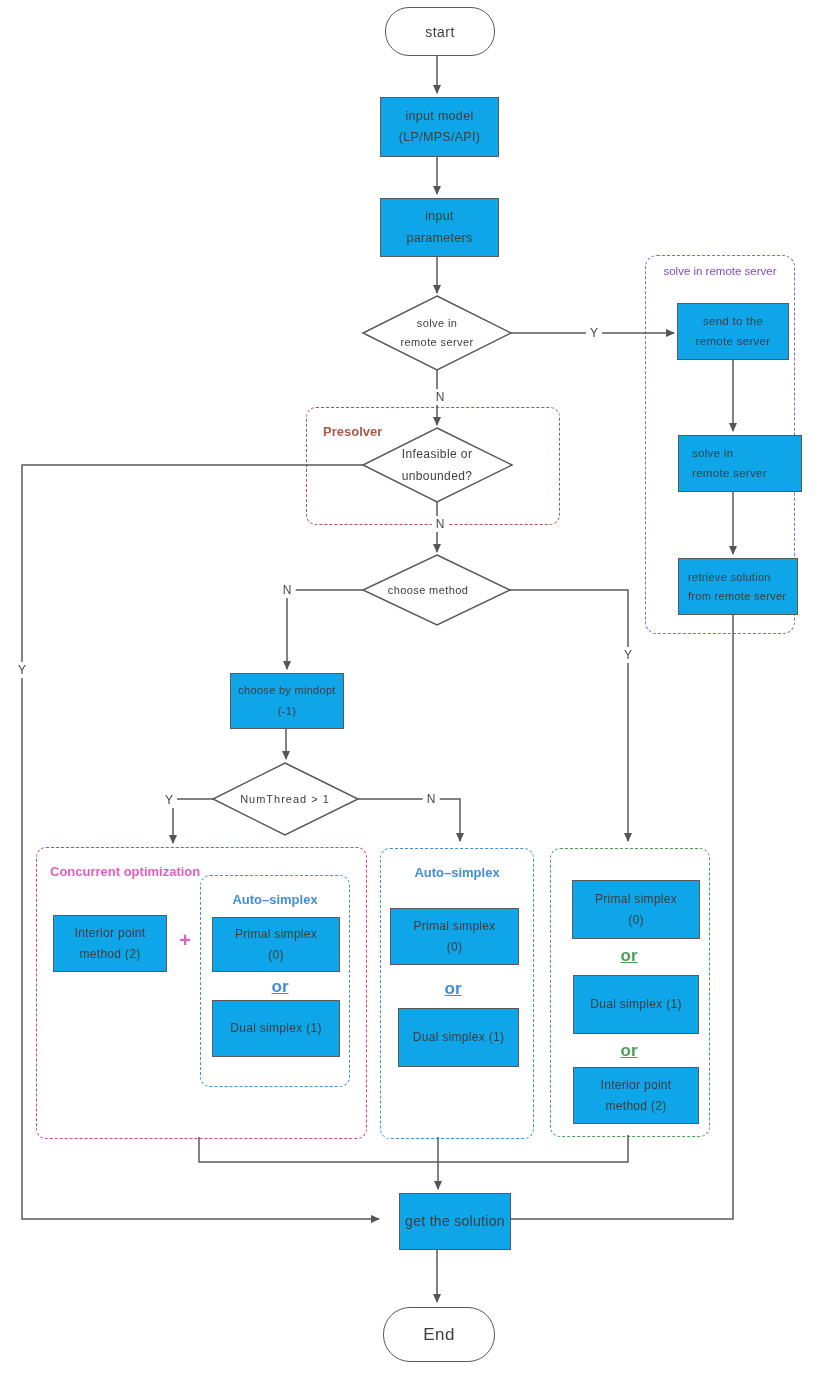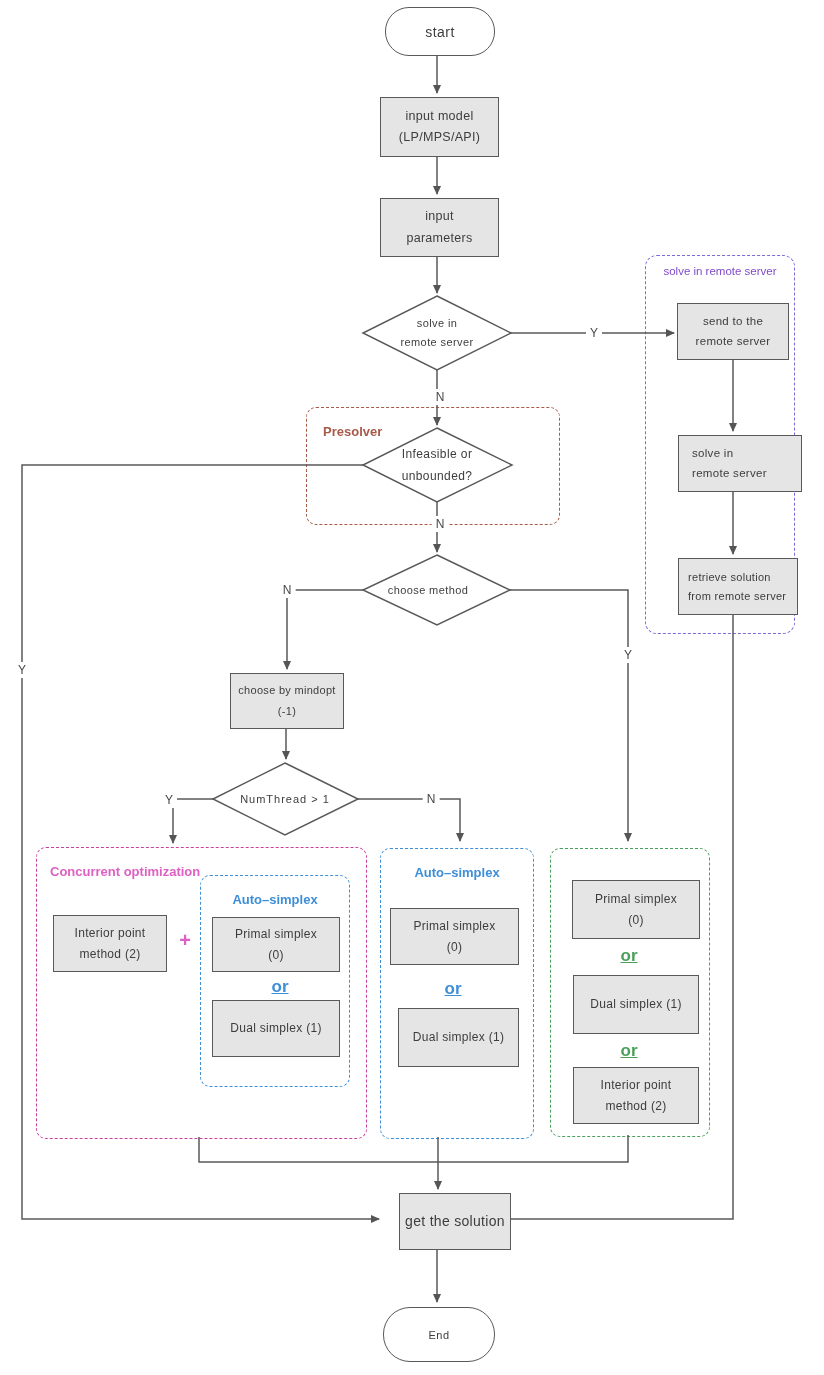--- a/index.html
+++ b/index.html
@@ -16,21 +16,21 @@
   .group.presolver{border-color:var(--brick);}
   .group.presolver .glabel{color:var(--brick);text-align:left;left:16px;width:auto;}
   .group.remote{border-color:var(--purpleB);border-radius:12px;}
   .group.remote .glabel{color:var(--purpleT);font-weight:500;font-size:11.5px;top:9px;}
   .group.concurrent{border-color:var(--pinkB);}
   .group.concurrent .glabel{color:var(--pinkT);text-align:center;left:13px;width:auto;}
   .group.autosim{border-color:var(--blue);}
   .group.autosim .glabel{color:var(--blue);}
   .group.single{border-color:var(--green);}
   .group.single .glabel{color:var(--green);margin-top:12px;}
-  .box{position:absolute;background:#e5e5e5;border:1.5px solid var(--line);z-index:3;
+  .box{position:absolute;background:#0ea5e9;border:1.5px solid var(--line);z-index:3;
        display:flex;align-items:center;justify-content:center;text-align:center;
        font-size:12px;line-height:1.7;white-space:pre-line;letter-spacing:.3px;}
   .box.leftal{justify-content:flex-start;text-align:left;padding-left:13px;}
   .stadium{position:absolute;background:#fff;border:1.6px solid var(--line);z-index:3;
        display:flex;align-items:center;justify-content:center;font-size:14px;letter-spacing:.5px;}
   .dtext{position:absolute;z-index:3;transform:translate(-50%,-50%);text-align:center;
        font-size:11px;line-height:1.7;white-space:pre-line;letter-spacing:.4px;}
   .edgelabel{position:absolute;z-index:4;transform:translate(-50%,-50%);background:#fff;
        padding:1px 4px;font-size:12px;color:#474747;}
   .orlabel{position:absolute;z-index:4;transform:translate(-50%,-50%);font-size:17px;font-weight:bold;text-decoration:underline;}
@@ -92,21 +92,21 @@
       <polygon points="437,296 511,333 437,370 363,333"></polygon>
       <polygon points="437,428 512,465 437,502 363,465"></polygon>
       <polygon points="437,555 510,590 437,625 363,590"></polygon>
       <polygon points="285,763 358,799 285,835 213,799"></polygon>
     </g>
   </svg>
 
   <div class="stadium" style="left:385px;top:7px;width:108px;height:47px;border-radius:24px;justify-content:center;">
       <span>start</span>
     </div>
-  <div class="stadium" style="left:383px;top:1307px;width:110px;height:53px;border-radius:27px;font-size:11px;">
+  <div class="stadium" style="left:383px;top:1307px;width:110px;height:53px;border-radius:27px;font-size:17px;">
       <span>End</span>
     </div>
 
   <div class="box" style="left:380px;top:97px;width:117px;height:58px;font-size:12.5px;">input model
 (LP/MPS/API)</div>
   <div class="box" style="left:380px;top:198px;width:117px;height:57px;font-size:12.5px;">input
 parameters</div>
   <div class="box" style="left:677px;top:303px;width:110px;height:55px;font-size:11.5px;">send to the
 remote server</div>
   <div class="box leftal" style="left:678px;top:435px;width:109px;height:55px;font-size:11.5px;">solve in

